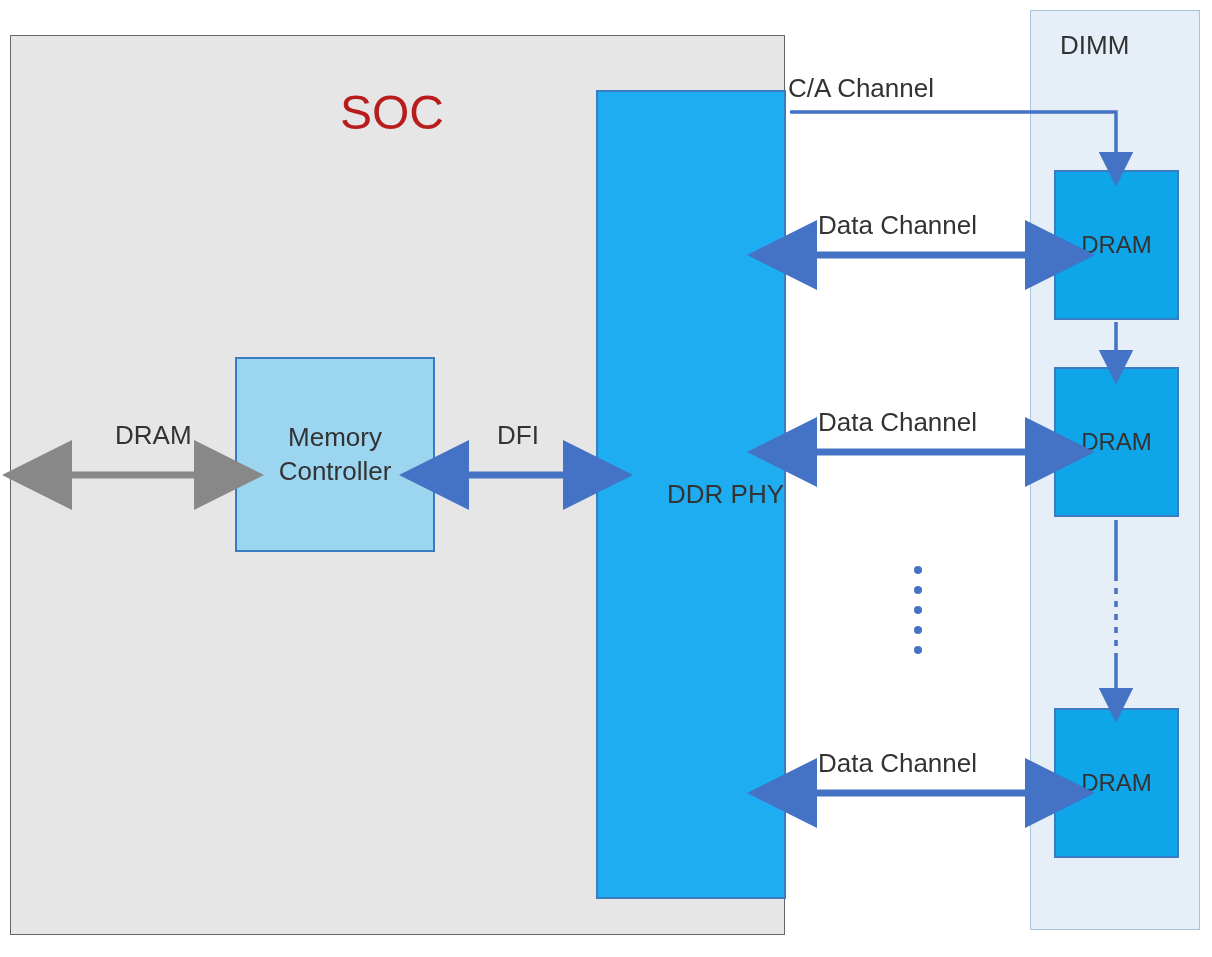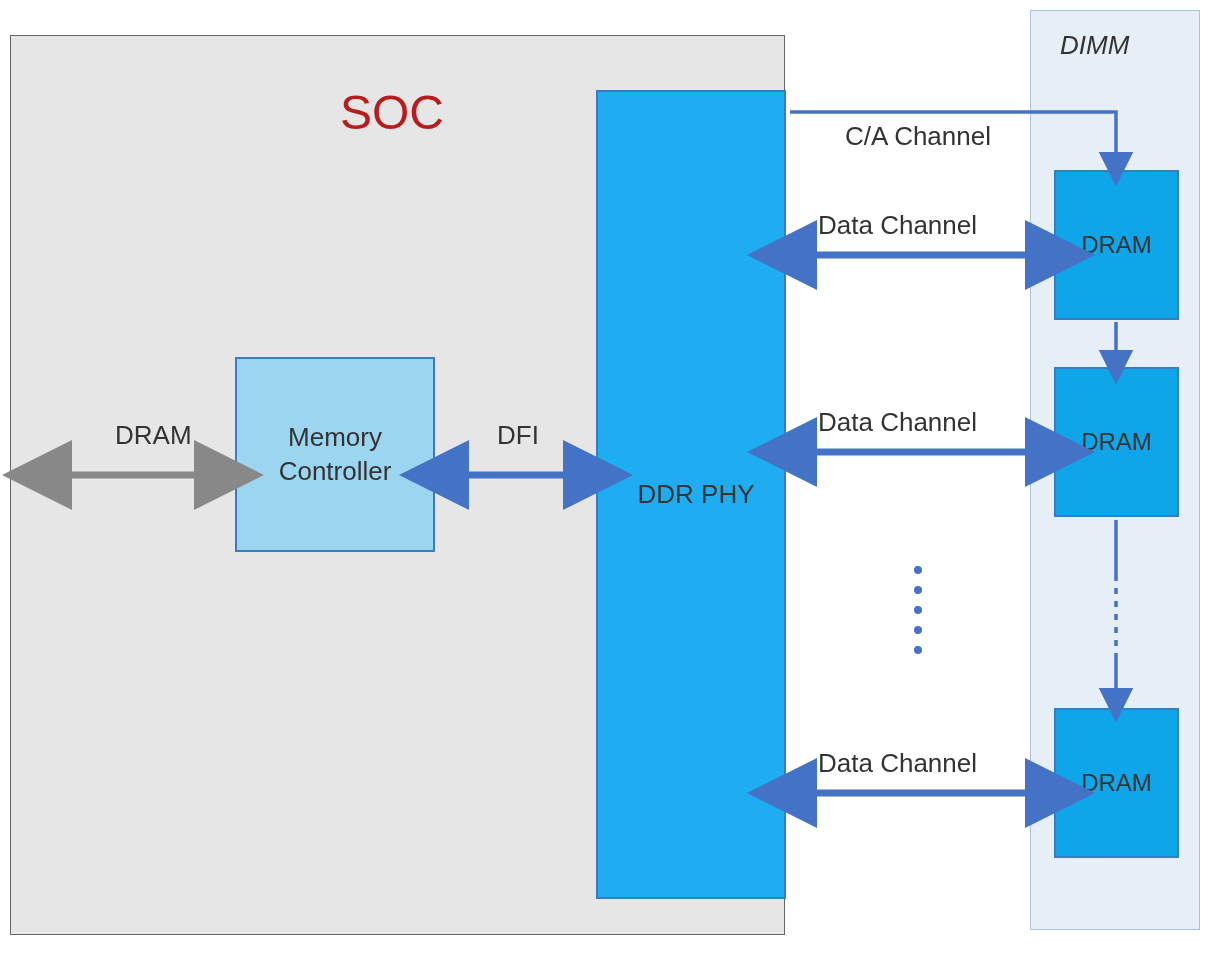--- a/index.html
+++ b/index.html
@@ -45,41 +45,40 @@
     .ddr-phy {
       position: absolute;
       left: 596px;
       top: 90px;
       width: 190px;
       height: 809px;
       background: #1eadf0;
       border: 2px solid #3a7cc1;
       display: flex;
       align-items: center;
-      justify-content: center;
+      justify-content: flex-end;
       padding-left: 10px;
       font-size: 26px;
       color: #333;
     }
     .dimm-box {
       position: absolute;
       left: 1030px;
       top: 10px;
       width: 170px;
       height: 920px;
       background: #e6eff7;
       border: 1px solid #aac3d8;
     }
     .dimm-title {
       position: absolute;
       left: 1060px;
       top: 30px;
       font-size: 26px;
       color: #333;
-      font-style: italic;
     }
     .dram-box {
       position: absolute;
       width: 125px;
       height: 150px;
       background: #0ea5e9;
       border: 2px solid #3a7cc1;
       display: flex;
       align-items: center;
       justify-content: center;
@@ -90,21 +89,21 @@
     .dram-2 { left: 1054px; top: 367px; }
     .dram-3 { left: 1054px; top: 708px; }
     
     .label {
       position: absolute;
       font-size: 26px;
       color: #333;
     }
     .label-data { left: 115px; top: 420px; }
     .label-dfi { left: 497px; top: 420px; }
-    .label-ca { left: 845px; top: 73px; margin-top: 48px; }
+    .label-ca { left: 788px; top: 73px; }
     .label-dc1 { left: 818px; top: 210px; }
     .label-dc2 { left: 818px; top: 407px; }
     .label-dc3 { left: 818px; top: 748px; }
 
     svg.connector {
       position: absolute;
       overflow: visible;
     }
     .ellipsis-ca {
       position: absolute;

